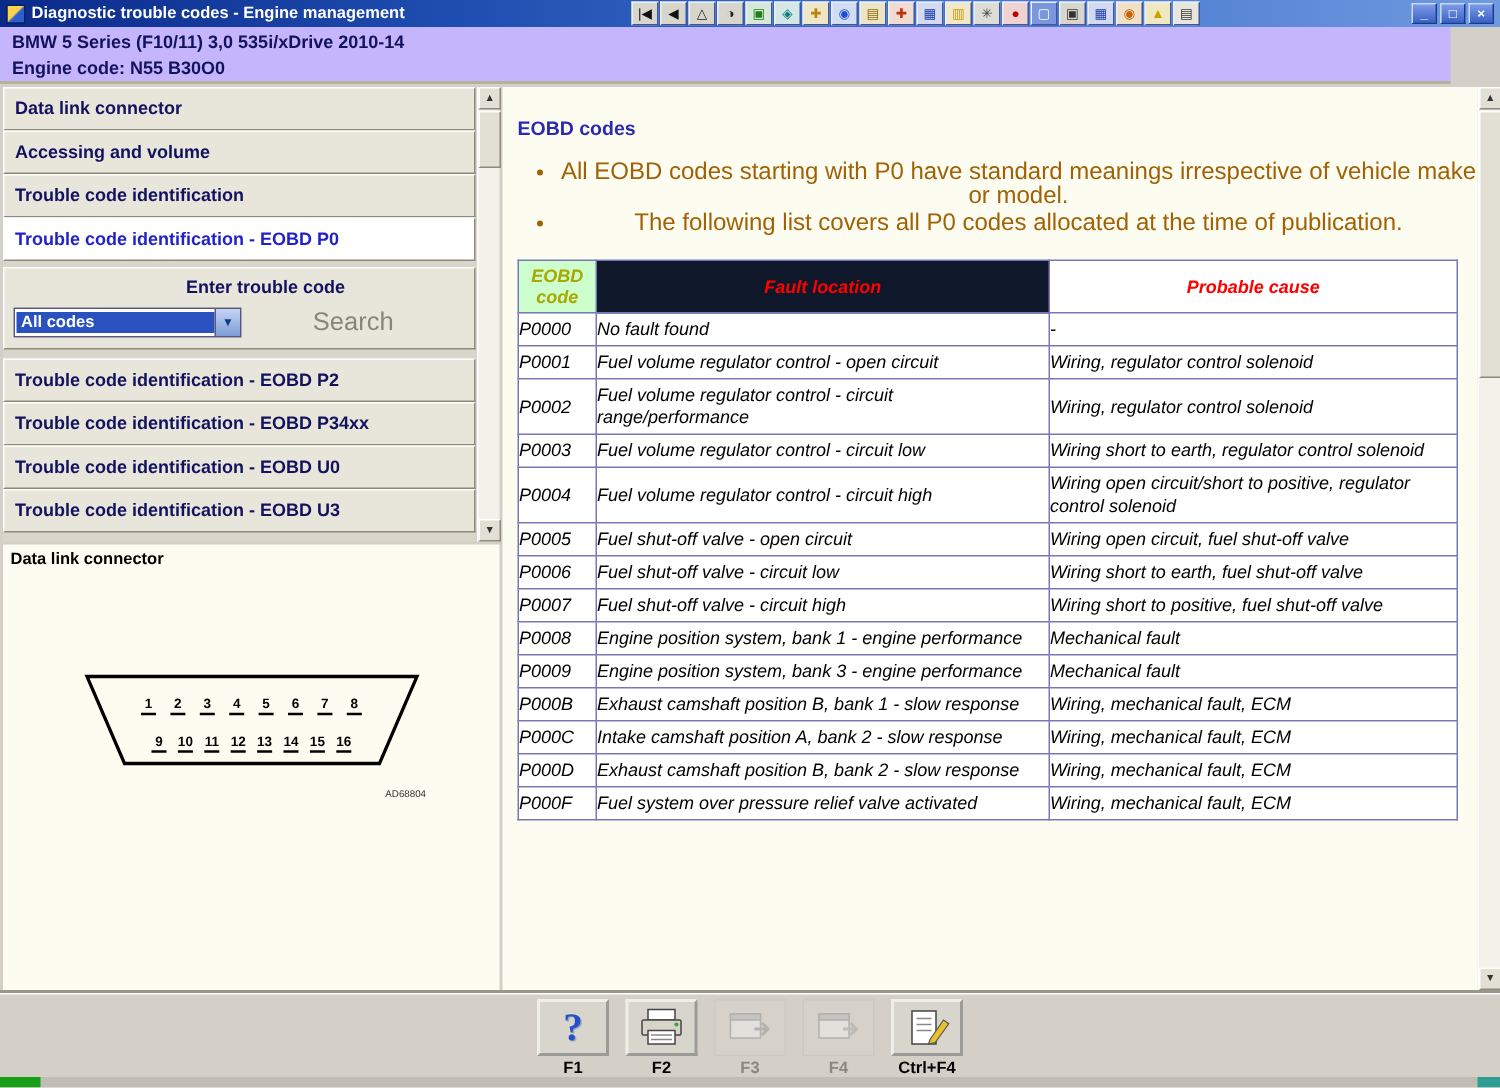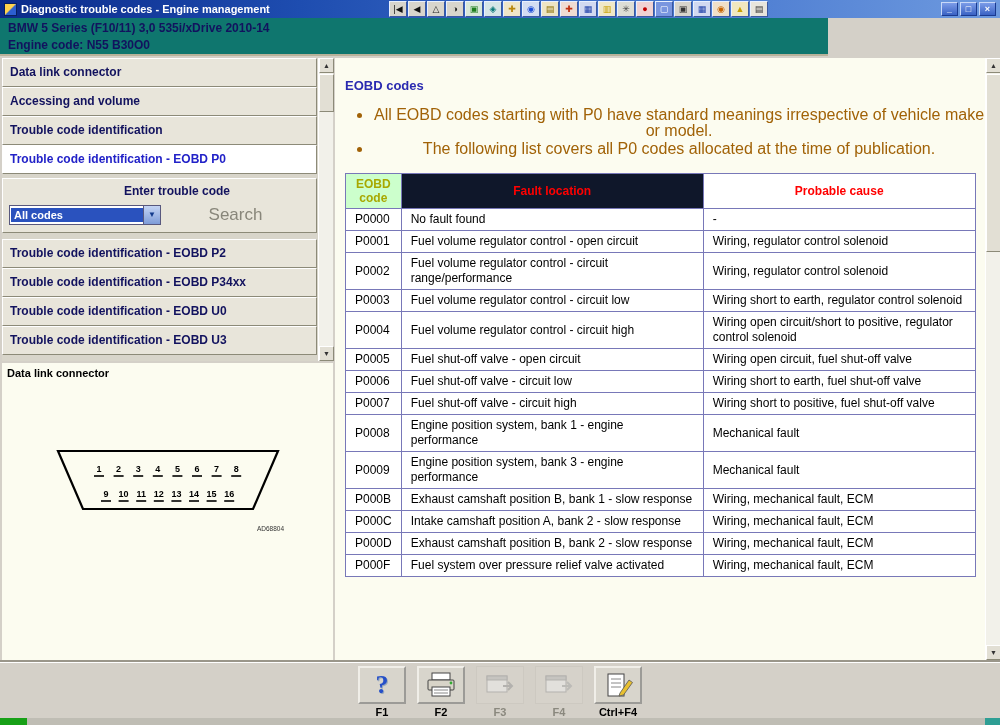--- a/index.html
+++ b/index.html
@@ -6,33 +6,33 @@
   html, body { width: 1000px; height: 725px; }
   body { font-family: "Liberation Sans", "DejaVu Sans", sans-serif; background: #D4D0C8; position: relative; overflow: hidden; }
 
   
   .titlebar { position: absolute; left: 0; top: 0; width: 1000px; height: 18px;
     background: linear-gradient(to right, #0B2A8A 0%, #1E4DB0 30%, #4A7AD0 70%, #6E9ADF 100%);
     display: flex; align-items: center; padding: 0 2px; }
   .app-icon { width: 13px; height: 13px; margin: 0 4px 0 2px; flex: none;
     background: linear-gradient(135deg, #FFD34D 0%, #FFD34D 45%, #2D5FD0 55%, #2D5FD0 100%);
     border: 1px solid #08205E; }
-  .title-text { color: #fff; font-size: 11px; font-weight: bold; white-space: nowrap; width: 368px; overflow: hidden; }
+  .title-text { color: #fff; font-size: 11px; font-weight: bold; white-space: nowrap; width: 400px; overflow: hidden; }
   .tb-icons { display: flex; align-items: center; height: 18px; }
   .tb-icon { width: 18px; height: 16px; line-height: 15px; font-size: 9px; text-align: center;
     border: 1px solid; border-color: #E8F0FF #3A57A0 #3A57A0 #E8F0FF; margin-right: 1px;
     overflow: hidden; white-space: nowrap; cursor: default; }
   .win-controls { margin-left: auto; display: flex; gap: 2px; padding-right: 2px; }
   .win-btn { width: 17px; height: 14px; background: linear-gradient(#7C9CE8, #3A62C4);
     border: 1px solid; border-color: #C8D8F8 #1A3A90 #1A3A90 #C8D8F8; color: #fff;
     font-size: 9px; line-height: 12px; text-align: center; font-weight: bold; cursor: pointer; }
 
   
-  .vehicle-bar { position: absolute; left: 0; top: 18px; width: 828px; height: 38px;
-    background: #0f766e; border-bottom: 2px solid #B8B29A; padding: 2px 0 0 8px; }
+  .vehicle-bar { position: absolute; left: 0; top: 18px; width: 967px; height: 38px;
+    background: #c4b5fd; border-bottom: 2px solid #B8B29A; padding: 2px 0 0 8px; }
   .vehicle-line { font-size: 12px; font-weight: bold; color: #12125E; line-height: 17px; white-space: nowrap; }
 
   
   .left-panel { position: absolute; left: 2px; top: 58px; width: 331px; height: 303px; background: #D8D5CA; }
   .nav-col { margin-right: 16px; }
   .nav-item { height: 29px; line-height: 27px; padding-left: 7px; background: #E8E5DA;
     border: 1px solid; border-color: #FFFFFF #8C8A78 #8C8A78 #FFFFFF;
     font-size: 12px; font-weight: bold; color: #12125E; white-space: nowrap; overflow: hidden; cursor: pointer; }
   .nav-item.selected { background: #FFFFFF; color: #2222C8; }
   .search-box { margin: 4px 16px 6px 0; border: 1px solid; border-color: #FFFFFF #8C8A78 #8C8A78 #FFFFFF; background: #E8E5DA; }
@@ -64,21 +64,21 @@
   #connector-svg line { stroke: #000; stroke-width: 1.6; }
   #connector-svg .ref-label { font-size: 6.5px; font-weight: normal; fill: #333; text-anchor: end; }
 
   
   .main-content { position: absolute; left: 335px; top: 58px; width: 650px; height: 602px;
     background: #FCFCF0; overflow: hidden; padding: 20px 0 0 10px; }
   .main-heading { font-size: 13px; font-weight: bold; color: #2A2AB0; }
   .bullet-list { margin: 14px 0 0 28px; }
   .bullet-list li { font-size: 16px; color: #a16207; line-height: 16px; margin-bottom: 2px; text-align: center; }
   .codes-table { border-collapse: collapse; margin-top: 16px; background: #fff; table-layout: fixed; }
-  .codes-table th, .codes-table td { border: 1px solid #7878B8; font-size: 12px; padding: 3px 9px; }
+  .codes-table th, .codes-table td { border: 1px solid #7878B8; font-size: 12px; padding: 3px 0; font-style: italic; }
   .codes-table th { font-weight: bold; height: 34px; text-align: center; }
   th.h-code { width: 52px; background: #CCFFCC; color: #A8A800; }
   th.h-fault { width: 302px; color: #FF0000; background: #0f172a; }
   th.h-cause { width: 272px; color: #FF0000; background: #fff; }
   .codes-table td { color: #000; line-height: 15px; vertical-align: middle; }
   td.col-code { white-space: nowrap; }
 
   
   .footer { position: absolute; left: 0; top: 662px; width: 1000px; height: 56px; background: #D4D0C8;
     border-top: 1px solid #FFF; box-shadow: 0 -2px 0 #9A968A; display: flex; justify-content: center;

